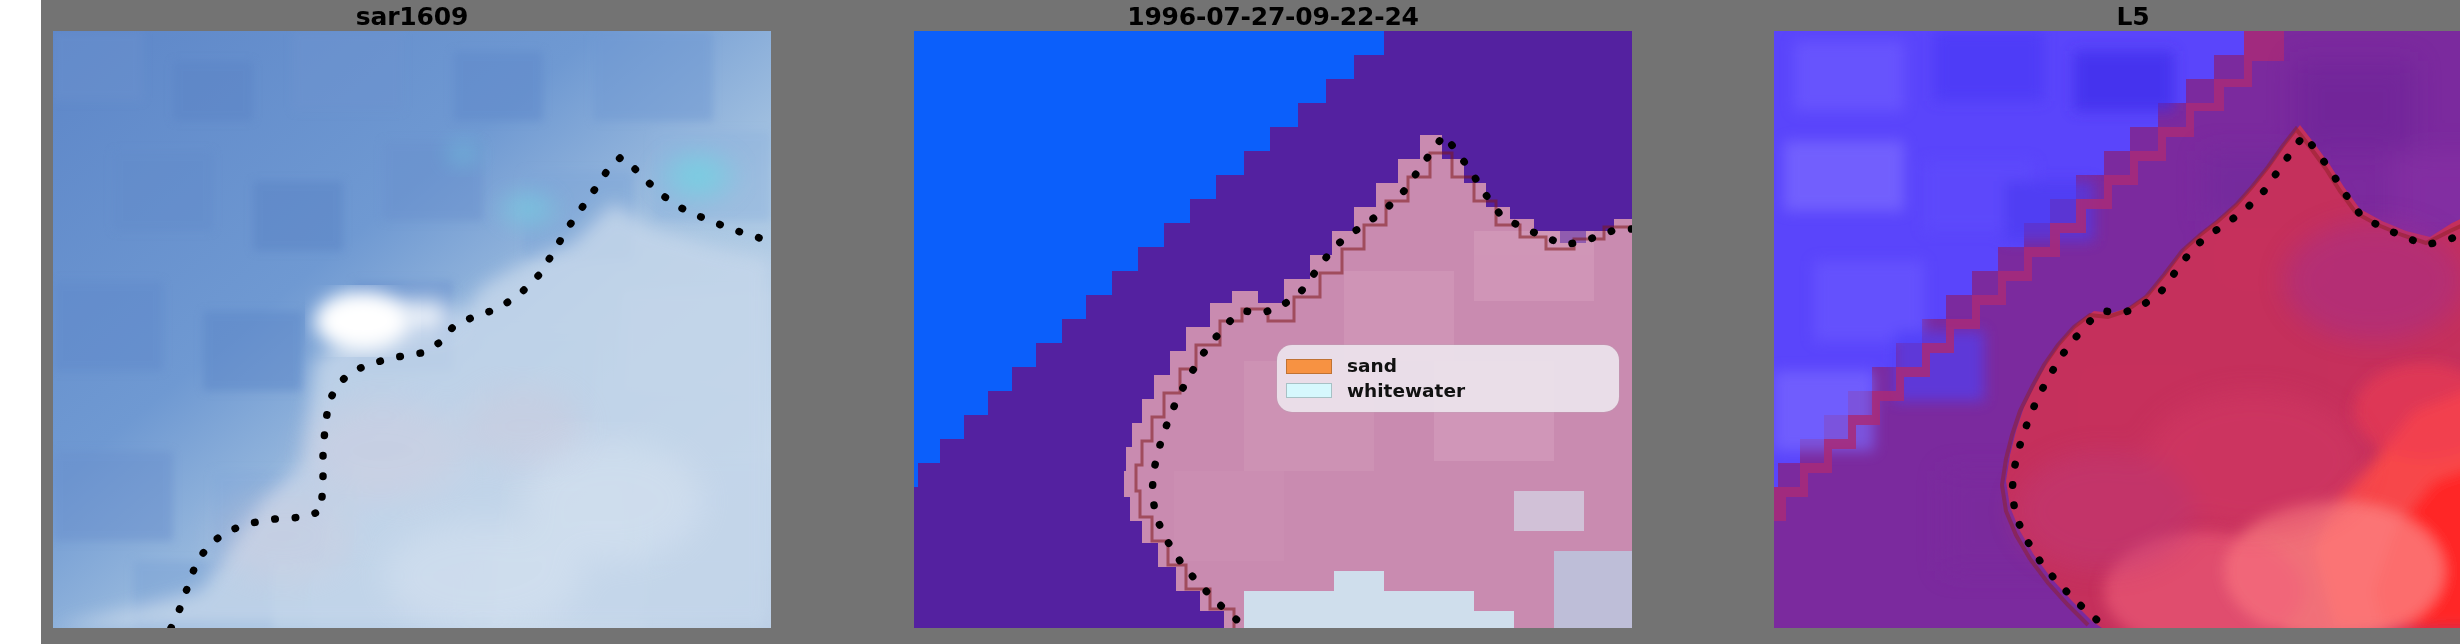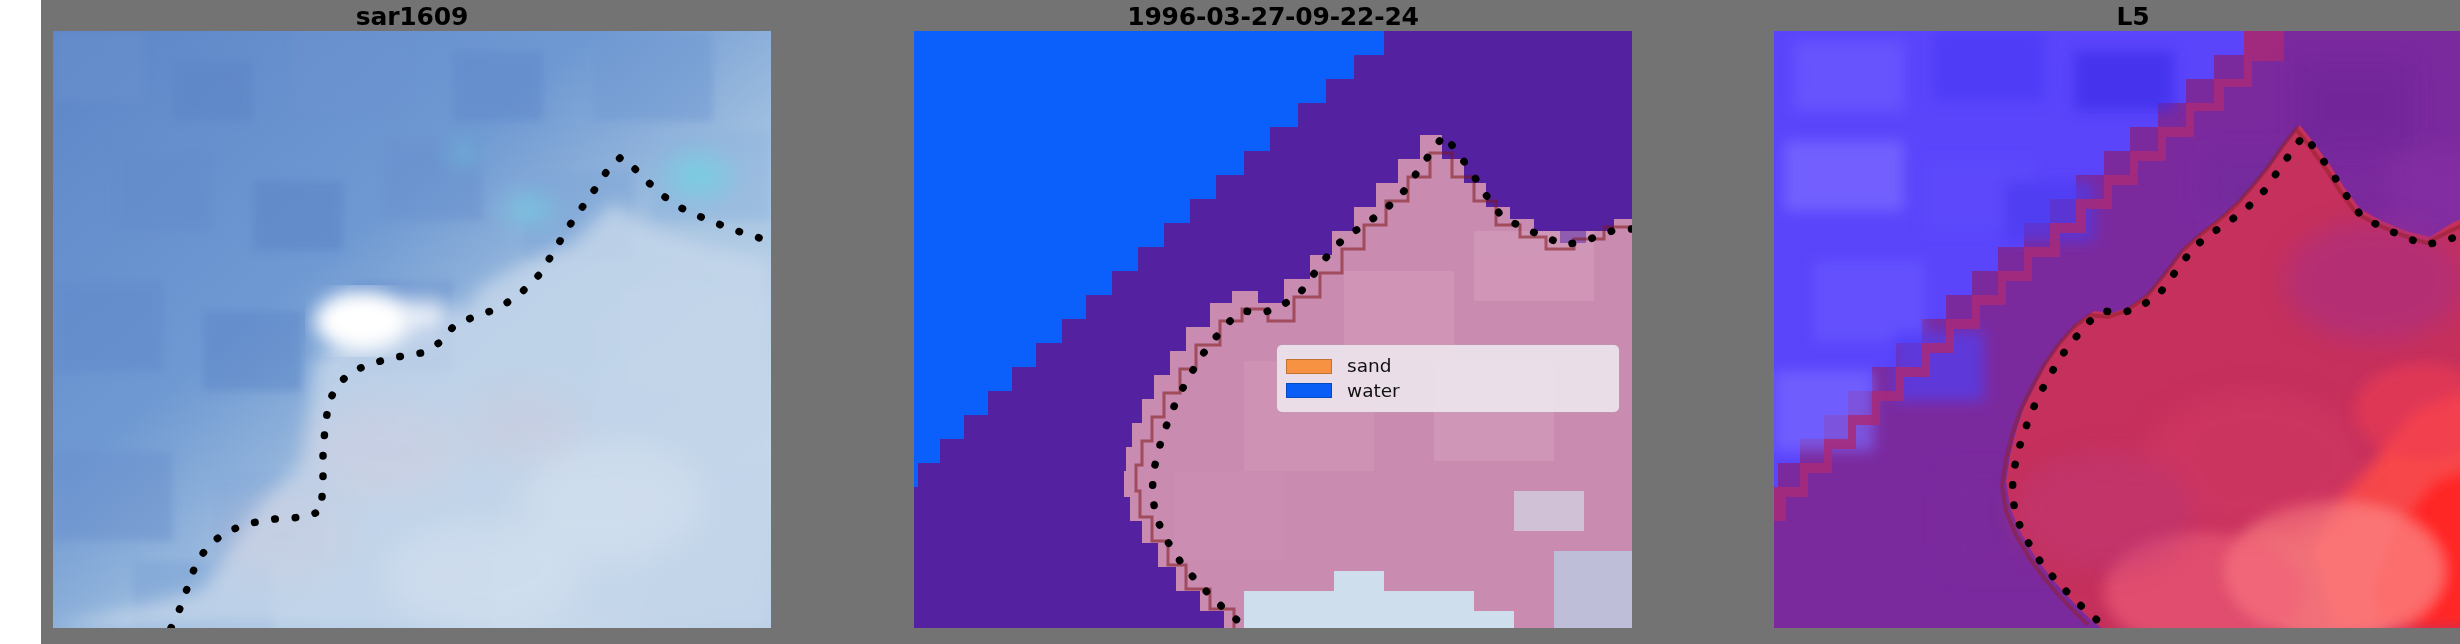--- a/index.html
+++ b/index.html
@@ -61,23 +61,24 @@
   }
 
   
   .legend {
     position: absolute;
     left: 363px;
     top: 314px;
     width: 342px;
     box-sizing: border-box;
     background: rgba(236, 227, 236, 0.93);
-    border-radius: 5px;
+    border-radius: 15px;
     padding: 9px 10px 9px 9px;
     box-shadow: 0 0 0 0.6px rgba(180,170,180,0.45);
+    font-weight: bold;
   }
   .legend-row {
     display: flex;
     align-items: center;
     height: 24.5px;
   }
   .legend-swatch-wrap {
     width: 48px;
     min-width: 48px;
     display: flex;
@@ -103,21 +104,21 @@
     font-family: "DejaVu Sans", sans-serif;
     line-height: 20px;
   }
 </style>
 </head>
 <body>
 
 <div class="figure">
 
   <div class="panel-title" id="title-1">sar1609</div>
-  <div class="panel-title" id="title-2">1996-03-27-09-22-24</div>
+  <div class="panel-title" id="title-2">1996-07-27-09-22-24</div>
   <div class="panel-title" id="title-3">L5</div>
 
   <div class="panel" id="panel-1">
     <svg class="raster" viewBox="0 0 718 597" preserveAspectRatio="none">
       <defs>
         <linearGradient id="sarBase" x1="0" y1="0" x2="1" y2="1">
           <stop offset="0" stop-color="#5d86c8"></stop>
           <stop offset="0.38" stop-color="#6f99d2"></stop>
           <stop offset="0.62" stop-color="#a9c6e2"></stop>
           <stop offset="0.85" stop-color="#c6d8ea"></stop>
@@ -273,27 +274,27 @@
 
     <div class="legend">
 
       <div class="legend-row">
         <span class="legend-swatch-wrap">
           <span class="sw-patch" style="background:#f79242"></span>
         </span>
         <span class="legend-label">sand</span>
       </div>
 
-
       <div class="legend-row">
         <span class="legend-swatch-wrap">
-          <span class="sw-patch" style="background:#0a5ef5"></span>
+          <span class="sw-patch" style="background:#d6f8fd"></span>
         </span>
-        <span class="legend-label">water</span>
+        <span class="legend-label">whitewater</span>
       </div>
+
 
 
 
     </div>
   </div>
 
   <div class="panel" id="panel-3">
     <svg class="raster" viewBox="0 0 718 597" preserveAspectRatio="none">
       <defs>
         <clipPath id="clipP3">

